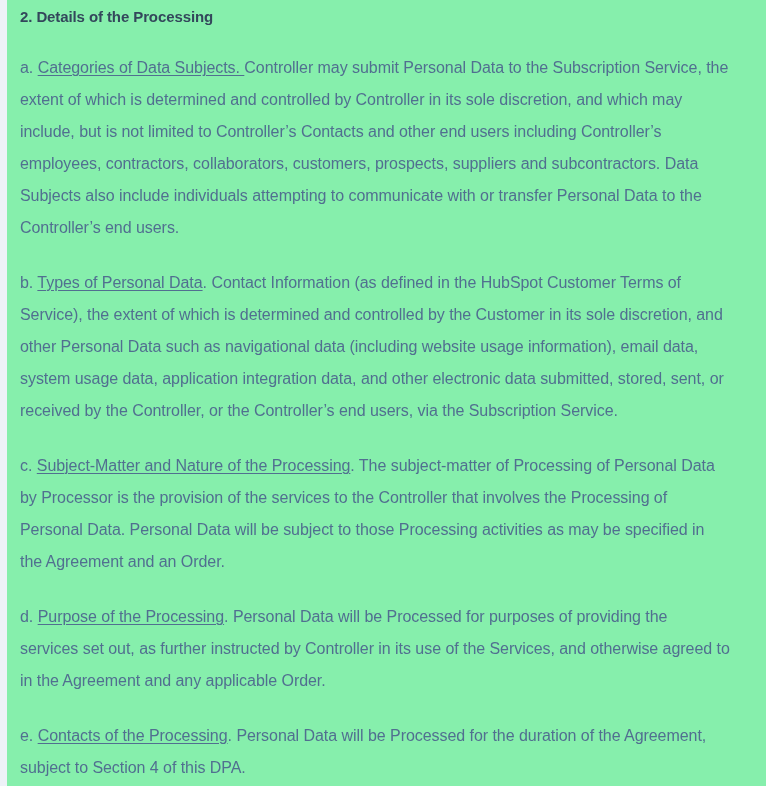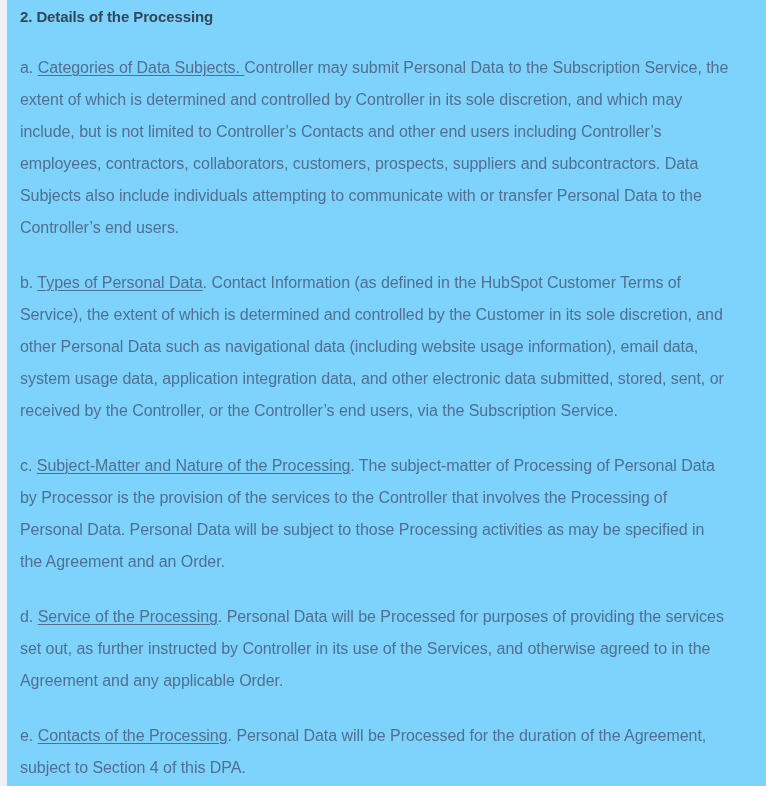--- a/index.html
+++ b/index.html
@@ -10,21 +10,21 @@
     width: 766px;
     height: 786px;
     background: #eaeff6;
     font-family: "Liberation Sans", sans-serif;
     overflow: hidden;
   }
   .page {
     position: relative;
     width: 766px;
     height: 786px;
-    background: #7dd3fc;
+    background: #86efac;
     box-sizing: border-box;
     padding: 0 36px 0 20px;
     overflow: hidden;
   }
   .left-edge {
     position: absolute;
     left: 0;
     top: 0;
     width: 7px;
     height: 786px;
@@ -76,20 +76,20 @@
 
   <p class="para">
     <span class="label">b.</span><span class="label"> </span><span class="lead">Types of Personal Data</span><span class="label">. </span><span class="label">Contact Information (as defined in the HubSpot Customer Terms of Service), the extent of which is determined and controlled by the Customer in its sole discretion, and other Personal Data such as navigational data (including website usage information), email data, system usage data, application integration data, and other electronic data submitted, stored, sent, or received by the Controller, or the Controller’s end users, via the Subscription Service.</span>
   </p>
 
   <p class="para">
     <span class="label">c.</span><span class="label"> </span><span class="lead">Subject-Matter and Nature of the Processing</span><span class="label">. </span><span class="label">The subject-matter of Processing of Personal Data by Processor is the provision of the services to the Controller that involves the Processing of Personal Data. Personal Data will be subject to those Processing activities as may be specified in the Agreement and an Order.</span>
   </p>
 
   <p class="para">
-    <span class="label">d.</span><span class="label"> </span><span class="lead">Service of the Processing</span><span class="label">. </span><span class="label">Personal Data will be Processed for purposes of providing the services set out, as further instructed by Controller in its use of the Services, and otherwise agreed to in the Agreement and any applicable Order.</span>
+    <span class="label">d.</span><span class="label"> </span><span class="lead">Purpose of the Processing</span><span class="label">. </span><span class="label">Personal Data will be Processed for purposes of providing the services set out, as further instructed by Controller in its use of the Services, and otherwise agreed to in the Agreement and any applicable Order.</span>
   </p>
 
   <p class="para">
     <span class="label">e.</span><span class="label"> </span><span class="lead">Contacts of the Processing</span><span class="label">. </span><span class="label">Personal Data will be Processed for the duration of the Agreement, subject to Section 4 of this DPA.</span>
   </p>
 
 </div>
 
 </body></html>

